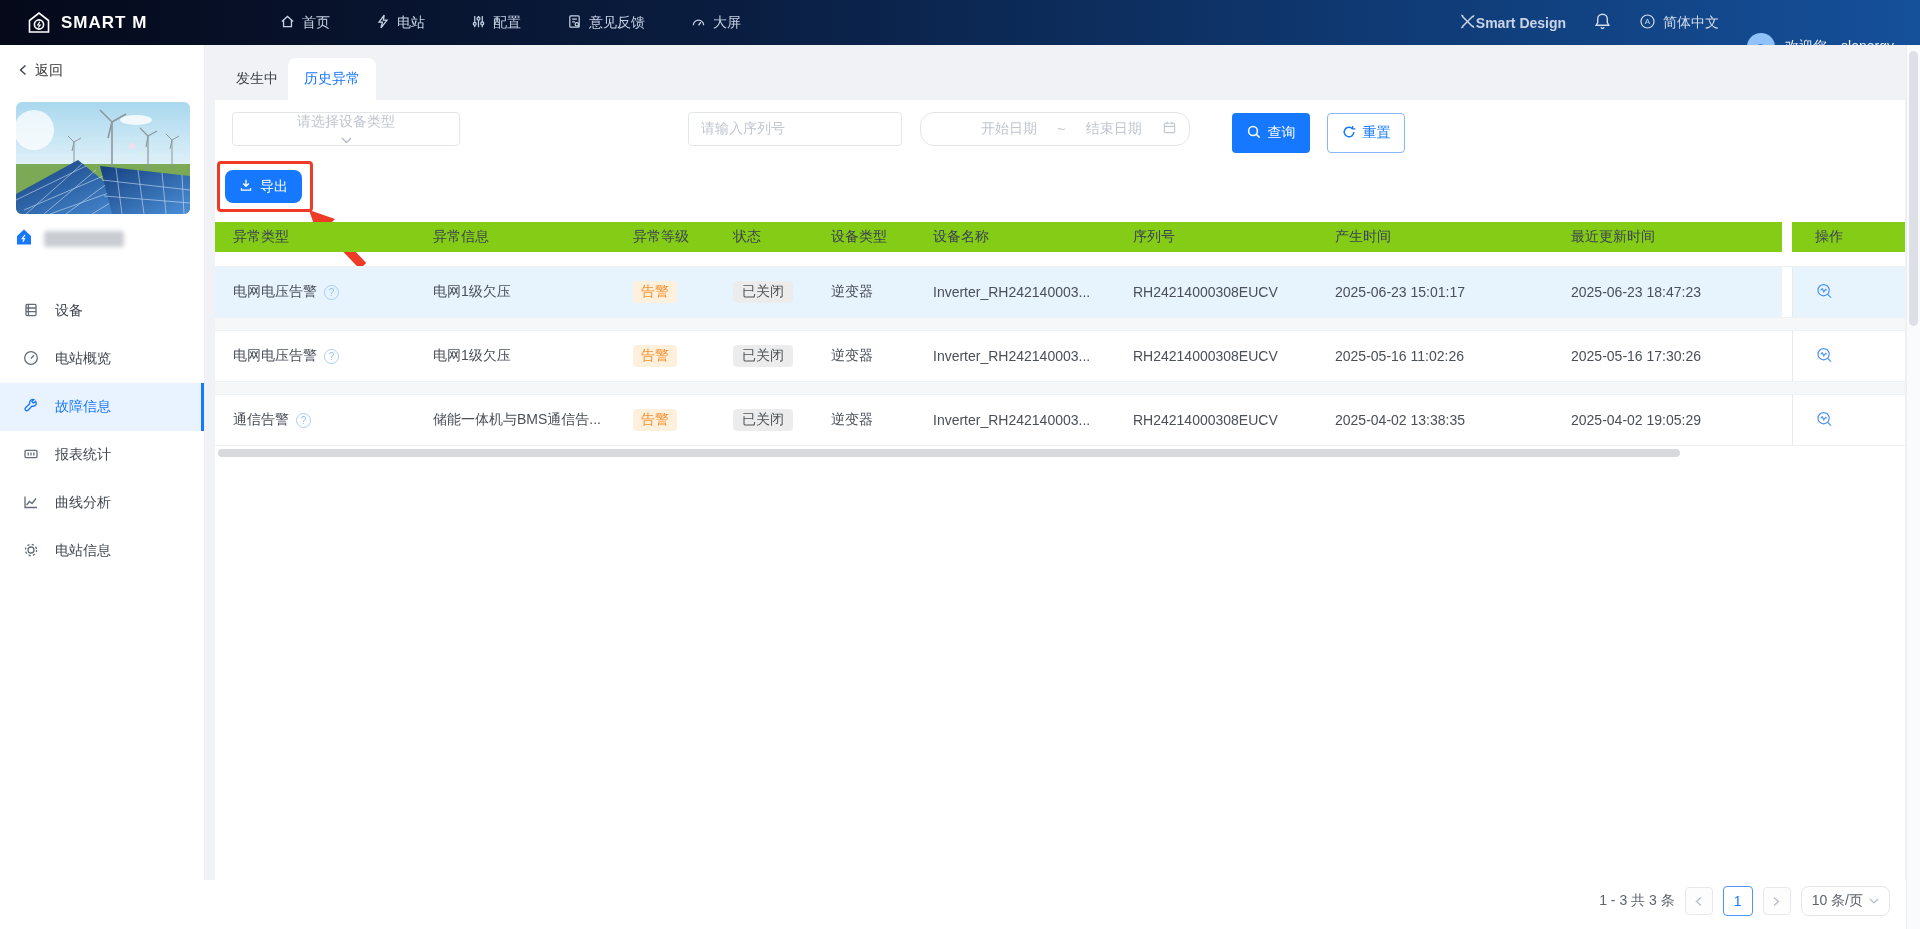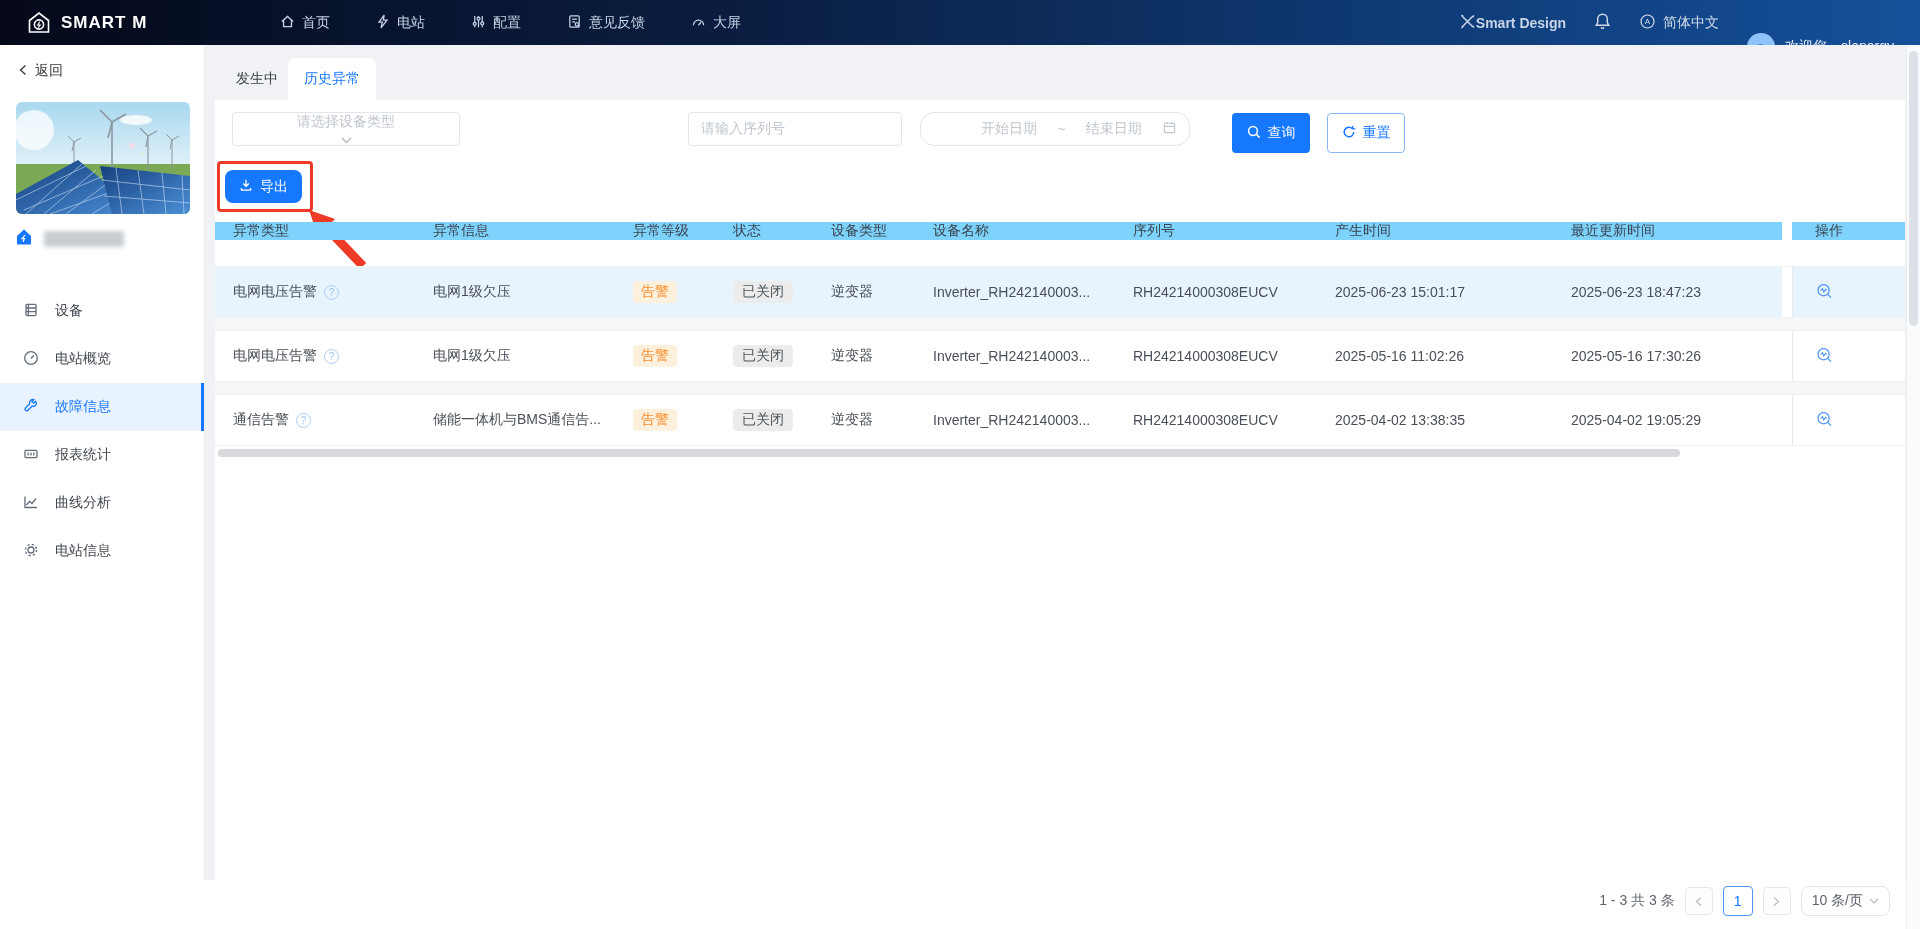--- a/index.html
+++ b/index.html
@@ -73,21 +73,21 @@
     color:#fff; border:none; border-radius:8px; display:flex; align-items:center; justify-content:center;
     gap:7px; cursor:pointer; font-size:14px; }
   .anno-box { position:absolute; left:2px; top:61px; width:96px; height:51px;
     border:3px solid #ee3b28; border-radius:4px; pointer-events:none; }
   .anno-arrow { position:absolute; left:92px; top:108px; pointer-events:none; }
 
   
   .t-head, .t-row { display:grid; padding-left:18px;
     grid-template-columns:200px 200px 100px 98px 102px 200px 202px 236px 211px 10px 113px;
     align-items:center; }
-  .t-head { position:absolute; left:0; top:122px; width:1690px; height:18px; background:#7dd3fc; color:#3c4350; }
+  .t-head { position:absolute; left:0; top:122px; width:1690px; height:30px; background:#84cc16; color:#3c4350; }
   .t-body { position:absolute; left:0; top:166px; width:1690px; }
   .t-row { height:52px; border-top:1px solid #f0f1f3; border-bottom:1px solid #f0f1f3; color:#4a4f58; }
   .t-row.hl { background:#e7f4fe; }
   .row-gap { height:12px; background:#f5f7f9; }
   .cell-gap { background:#fff; height:100%; }
   .cell-ops { border-left:1px solid #e9e9e9; height:100%; display:flex; align-items:center; padding-left:23px; }
   .head-ops { padding-left:23px; }
   .type-cell { display:flex; align-items:center; gap:7px; }
   .help-ic { width:15px; height:15px; border:1px solid #abcef4; border-radius:50%; color:#98c1ee;
     font-size:10px; line-height:13px; text-align:center; flex:none; cursor:pointer; }

